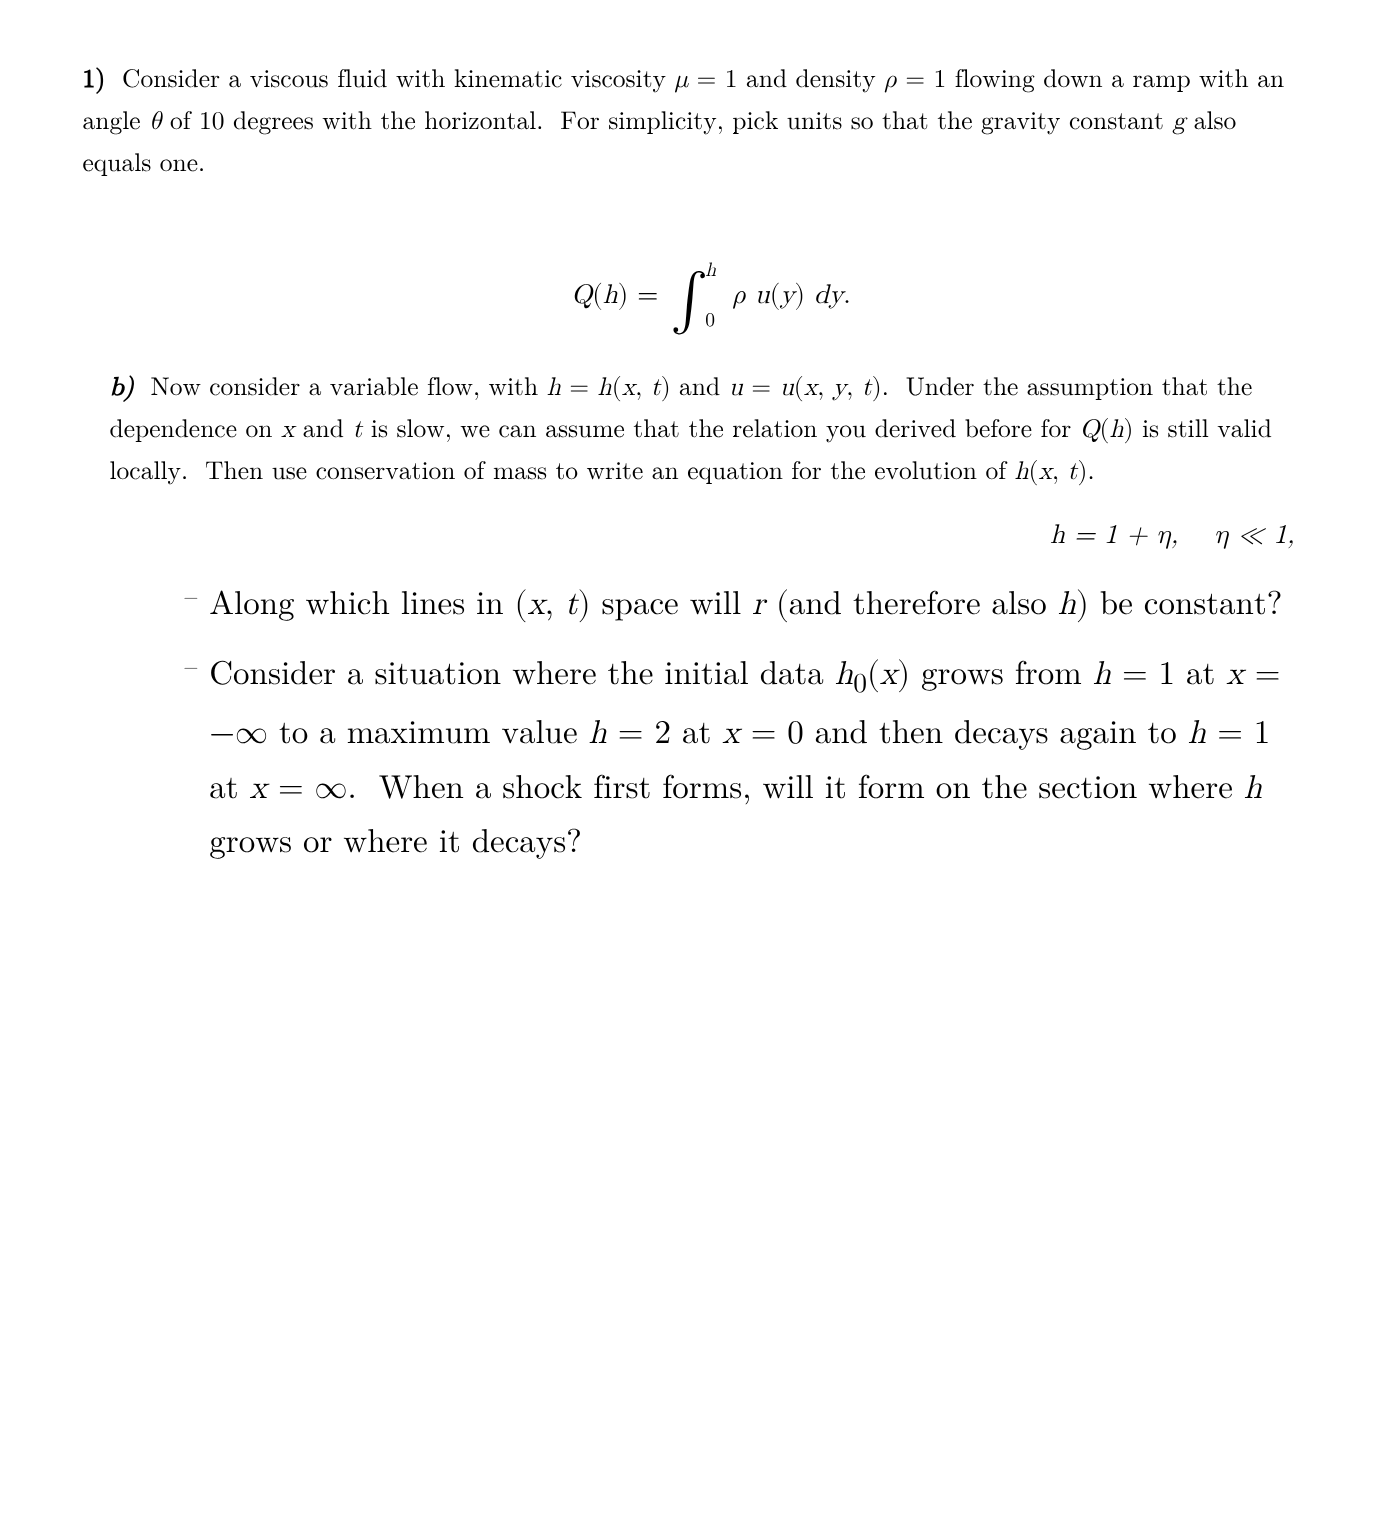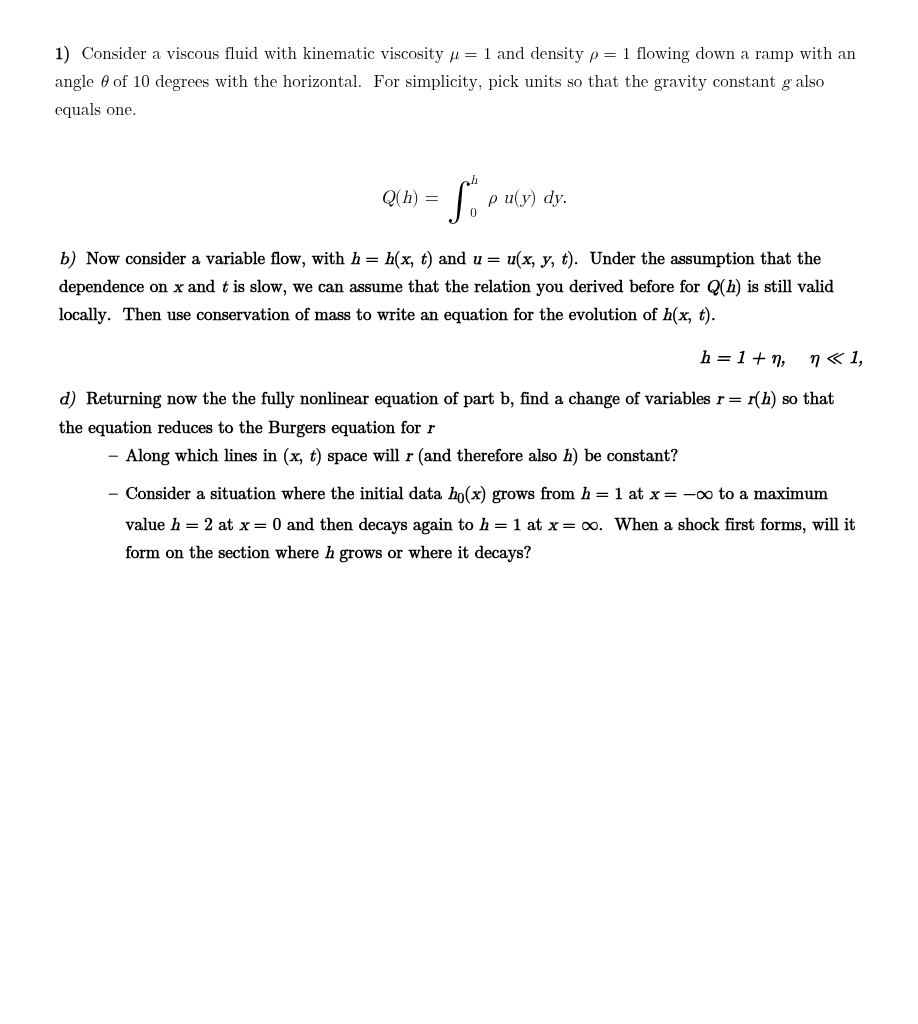--- a/index.html
+++ b/index.html
@@ -26,23 +26,22 @@
     .part {
       margin-bottom: 18px;
     }
 
     .part-a {
       margin-left: 30px;
       margin-bottom: 10px;
     }
 
     .part-b, .part-c, .part-d {
-      margin-left: 4px;
+      margin-left: 18px;
       margin-bottom: 14px;
-      font-weight: bold;
     }
 
     .equation-block {
       text-align: center;
       margin: 18px 0 18px 0;
       font-size: 18px;
       line-height: 2.2;
     }
 
     .integral-container {
@@ -85,21 +84,21 @@
       margin-bottom: 10px;
       display: flex;
       gap: 8px;
     }
 
     .sub-bullet-dash {
       flex-shrink: 0;
     }
 
     .sub-bullet-text {
-      font-size: 17px;
+      font-size: 22px;
       line-height: 1.65;
     }
 
     p {
       font-size: 17px;
       line-height: 1.65;
     }
 
     .centered-math {
       text-align: right;
@@ -144,23 +143,20 @@
 
   
   <div class="part part-c">
     <div class="centered-math">
       <em>h</em> = 1 + <em>η</em>,&nbsp;&nbsp;&nbsp;&nbsp;<em>η</em> ≪ 1,
     </div>
   </div>
 
   
   <div class="part part-d">
-    <p>
-      <strong><em>d)</em></strong>&nbsp;&nbsp;Returning now the the fully nonlinear equation of part b, find a change of variables <em>r</em> = <em>r</em>(<em>h</em>) so that the equation reduces to the Burgers equation for <em>r</em>
-    </p>
 
     <div class="sub-bullet">
       <span class="sub-bullet-dash">–</span>
       <span class="sub-bullet-text">
         Along which lines in (<em>x</em>, <em>t</em>) space will <em>r</em> (and therefore also <em>h</em>) be constant?
       </span>
     </div>
 
     <div class="sub-bullet">
       <span class="sub-bullet-dash">–</span>

